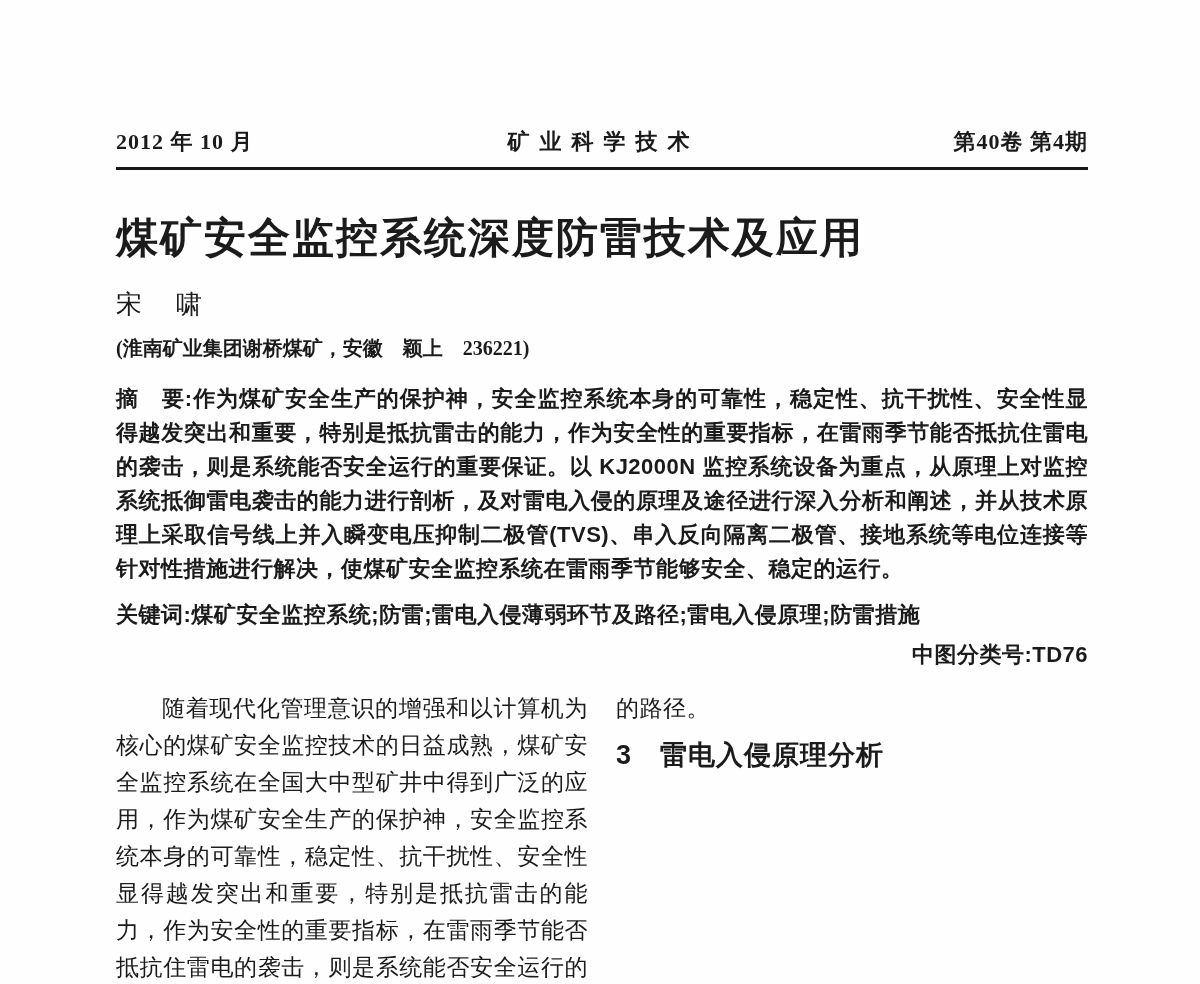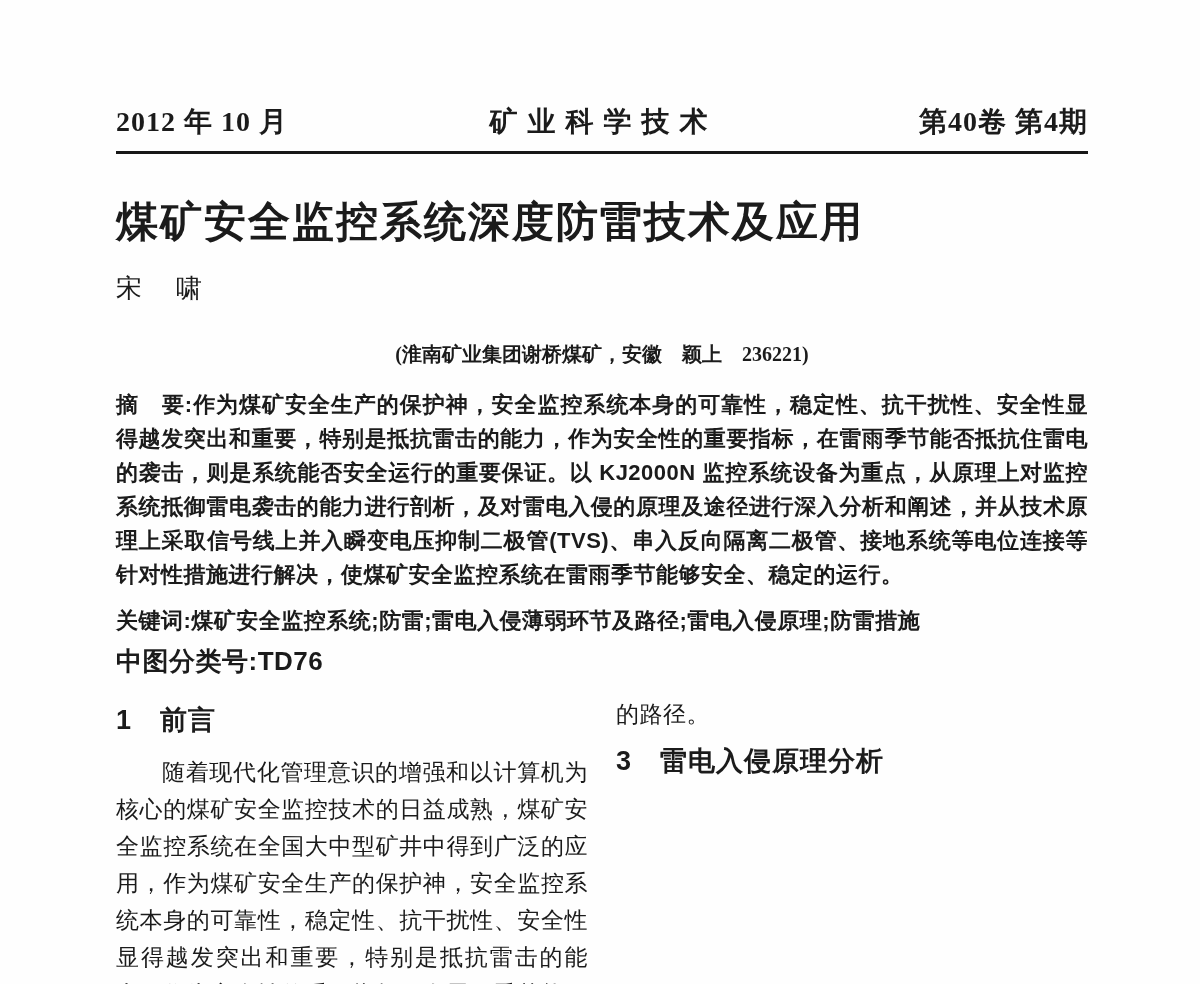--- a/index.html
+++ b/index.html
@@ -22,23 +22,24 @@
     padding: 0 112px 0 116px;
     background: #fefefe;
     overflow: hidden;
   }
   
   .journal-header {
     padding-top: 103px;
     display: flex;
     justify-content: space-between;
     align-items: baseline;
-    font-size: 28px;
+    font-size: 22px;
     font-weight: 600;
     letter-spacing: 1px;
+    margin-top: 24px;
   }
   .journal-name {
     letter-spacing: 10px;
     font-family: "Liberation Sans", "DejaVu Sans", sans-serif;
     font-weight: 700;
   }
   .header-rule {
     border-top: 3px solid #171717;
     margin-top: 10px;
   }
@@ -52,22 +53,22 @@
     font-weight: 800;
     letter-spacing: 2px;
   }
   .author {
     margin-top: 24px;
     font-size: 26px;
     line-height: 34px;
     letter-spacing: 4px;
   }
   .affiliation {
-    margin-top: 34px;
-    text-align: center;
+    margin-top: 12px;
+    text-align: left;
     font-size: 20px;
     line-height: 28px;
     font-weight: 700;
   }
   
   .abstract {
     margin: 20px 0 0 0;
     font-family: "Liberation Sans", "DejaVu Sans", sans-serif;
     font-size: 22px;
     line-height: 34px;
@@ -84,24 +85,25 @@
     margin: 12px 0 0 0;
     font-family: "Liberation Sans", "DejaVu Sans", sans-serif;
     font-size: 22px;
     line-height: 34px;
     font-weight: 700;
     letter-spacing: 0.5px;
   }
   .clc {
     margin: 6px 0 0 0;
     font-family: "Liberation Sans", "DejaVu Sans", sans-serif;
-    font-size: 26px;
+    font-size: 22px;
     line-height: 34px;
     font-weight: 700;
     letter-spacing: 0.5px;
+    text-align: right;
   }
   
   .columns {
     margin-top: 18px;
     display: flex;
     gap: 28px;
     align-items: flex-start;
   }
   .col {
     flex: 1 1 0;
@@ -148,21 +150,20 @@
 
   <p class="abstract"><span class="label">摘　要:</span><span>作为煤矿安全生产的保护神，安全监控系统本身的可靠性，稳定性、抗干扰性、安全性显得越发突出和重要，特别是抵抗雷击的能力，作为安全性的重要指标，在雷雨季节能否抵抗住雷电的袭击，则是系统能否安全运行的重要保证。以 KJ2000N 监控系统设备为重点，从原理上对监控系统抵御雷电袭击的能力进行剖析，及对雷电入侵的原理及途径进行深入分析和阐述，并从技术原理上采取信号线上并入瞬变电压抑制二极管(TVS)、串入反向隔离二极管、接地系统等电位连接等针对性措施进行解决，使煤矿安全监控系统在雷雨季节能够安全、稳定的运行。</span></p>
 
   <p class="keywords"><span class="label">关键词:</span><span>煤矿安全监控系统;防雷;雷电入侵薄弱环节及路径;雷电入侵原理;防雷措施</span></p>
 
   <p class="clc"><span class="label">中图分类号:</span><span>TD76</span></p>
 
   <div class="columns">
 
     <div class="col col-left">
-      <h2>1　前言</h2>
       <p class="indent">随着现代化管理意识的增强和以计算机为核心的煤矿安全监控技术的日益成熟，煤矿安全监控系统在全国大中型矿井中得到广泛的应用，作为煤矿安全生产的保护神，安全监控系统本身的可靠性，稳定性、抗干扰性、安全性显得越发突出和重要，特别是抵抗雷击的能力，作为安全性的重要指标，在雷雨季节能否抵抗住雷电的袭击，则是系统能否安全运行的重要保证。</p>
 
     </div>
 
     <div class="col col-right">
       <p class="noindent">的路径。</p>
       <h2>3　雷电入侵原理分析</h2>
 
     </div>
 

